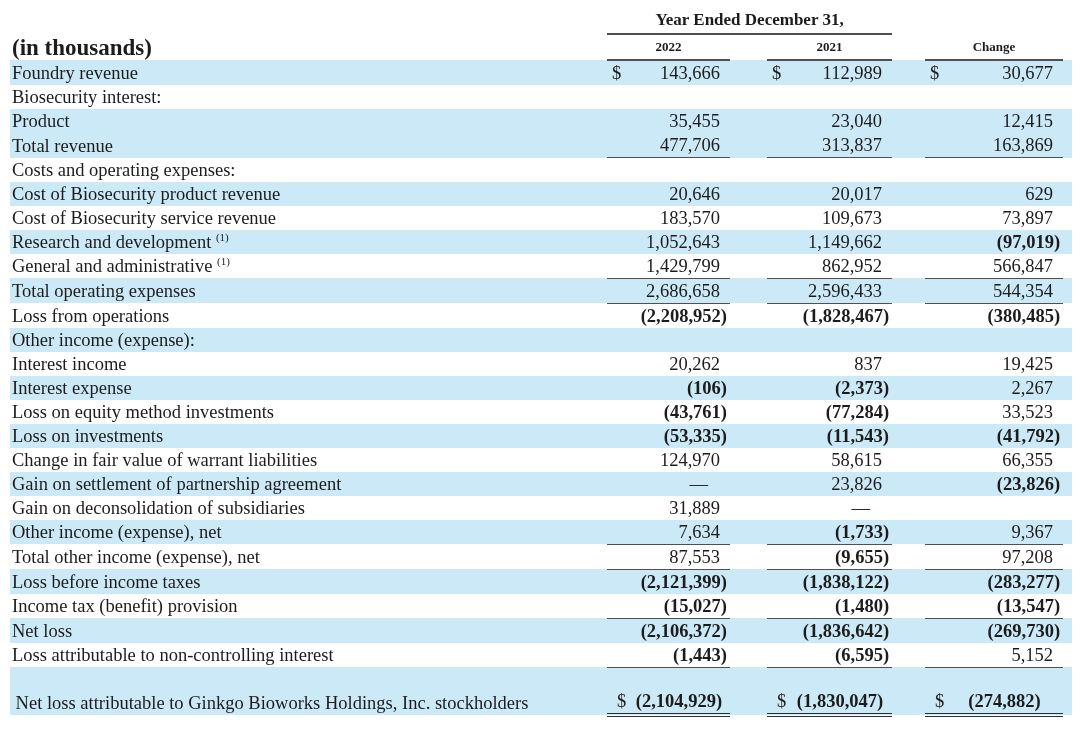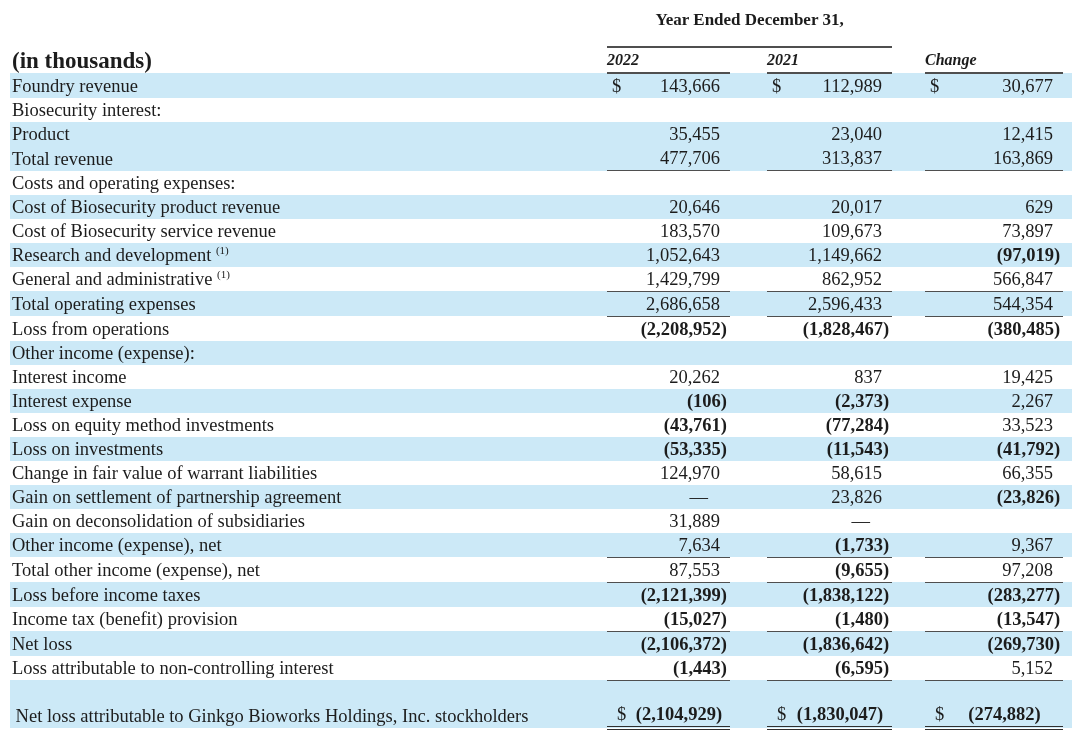--- a/index.html
+++ b/index.html
@@ -23,27 +23,26 @@
     line-height: 24px;
     height: 24px;
     vertical-align: bottom;
     white-space: nowrap;
   }
   tr.shaded td { background: var(--highlight, #cce9f7); }
   .blank { background: #ffffff; }
   .h1-cell {
     font-weight: bold; font-size: 17px; text-align: center;
     border-bottom: 2px solid var(--rule, #4f4f4f);
-    height: 23px; padding-bottom: 14px;
+    height: 23px; padding-bottom: 1px;
   }
   .h2-cell {
-    font-weight: bold; font-size: 16px; text-align: left;
+    font-weight: bold; font-size: 13px; text-align: center;
     border-bottom: 2px solid var(--rule, #4f4f4f);
     height: 21px;
-    font-style: italic;
   }
   .caption-cell {
     font-weight: bold; font-size: 23px; text-align: left;
     padding-left: 2px; height: 21px;
   }
   .label-cell  { padding-left: 2px; text-align: left; }
   .dollar-cell { padding-left: 5px; text-align: left; }
   .value-cell  { text-align: right; padding-right: 10px; }
   .value-cell.neg  { padding-right: 3px; font-weight: bold; }
   .value-cell.dash { padding-right: 22px; }

